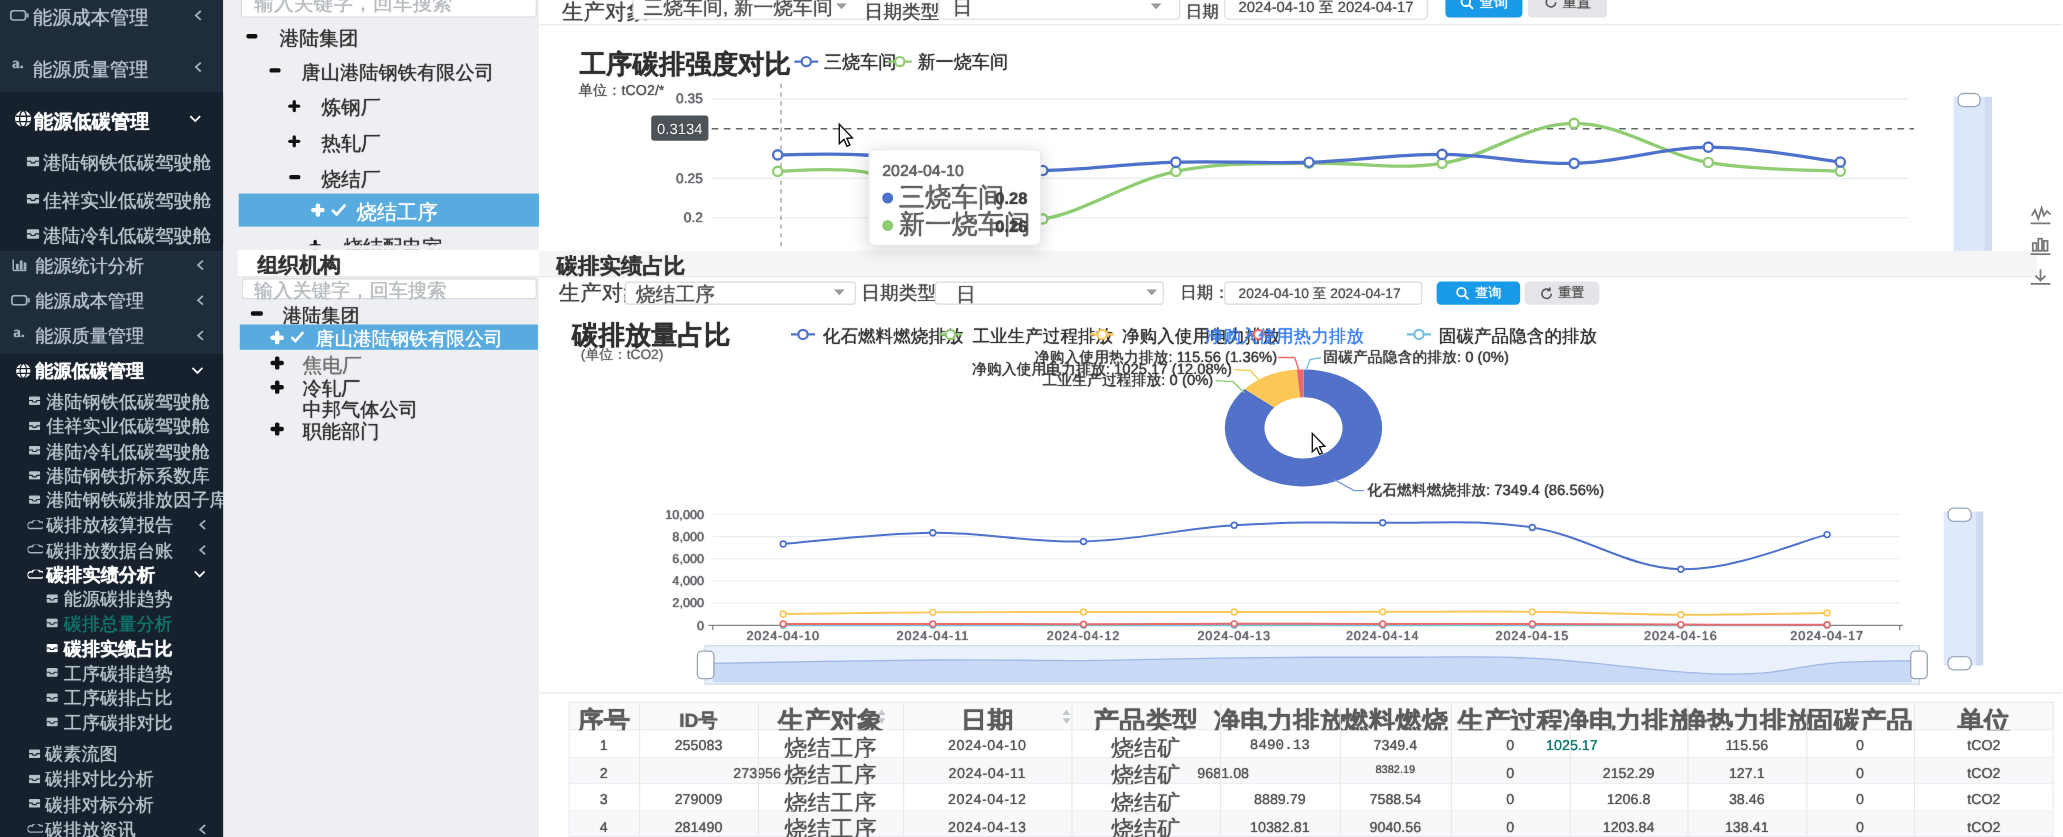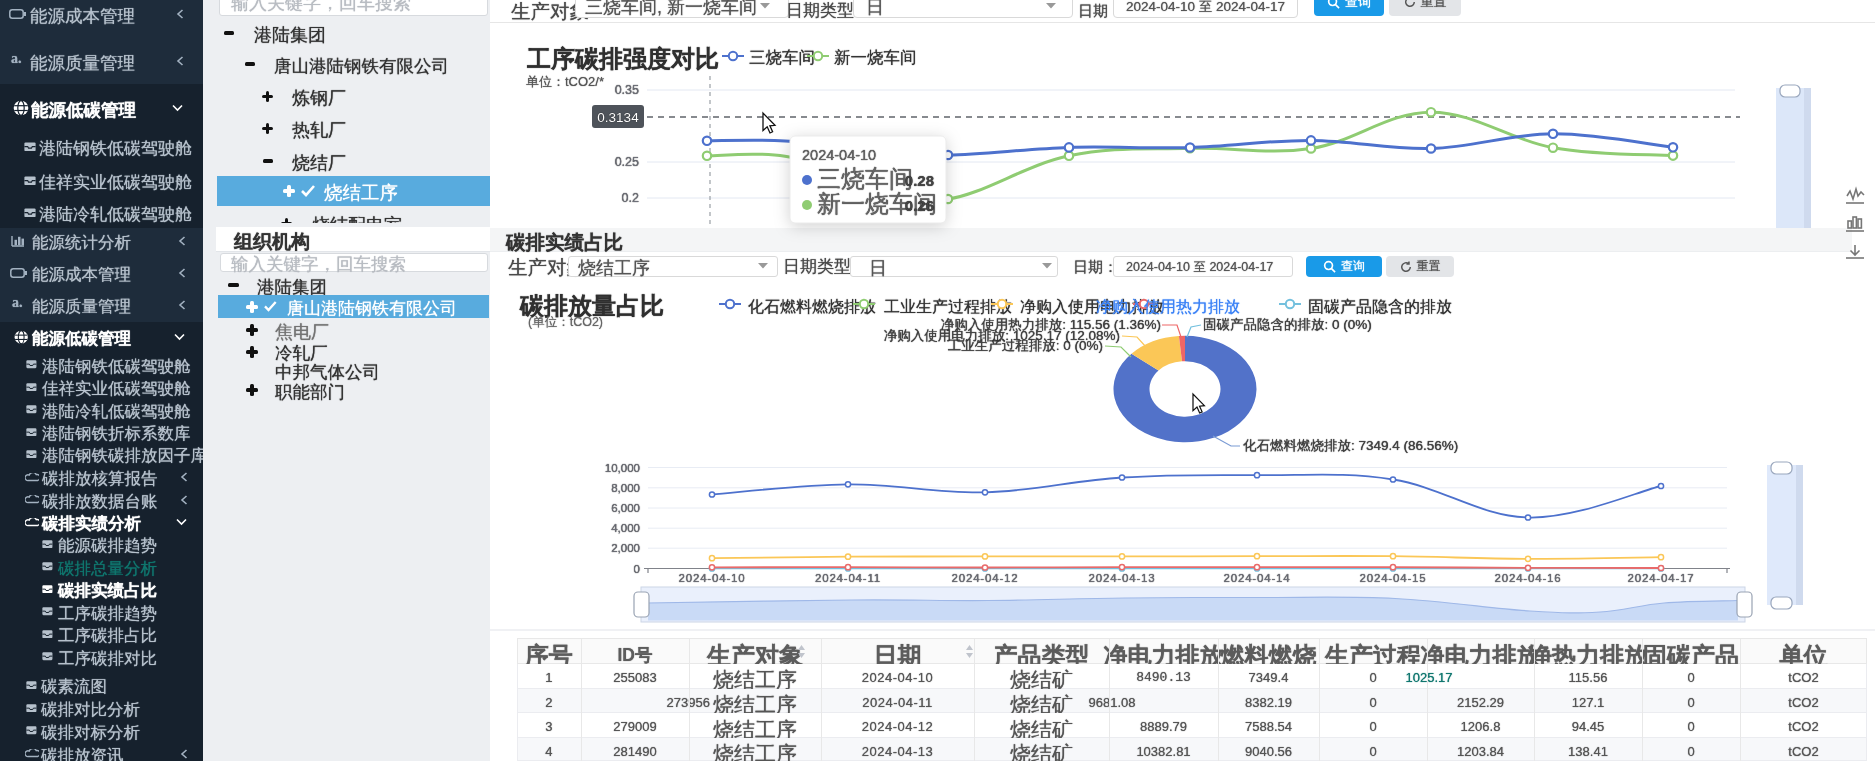--- a/index.html
+++ b/index.html
@@ -343,37 +343,37 @@
     <div style="position:absolute;left:1513.0px;top:670.2px;width:150px;text-align:center;font-size:13px;color:#555;">115.56</div>
     <div style="position:absolute;left:1616.0px;top:670.2px;width:150px;text-align:center;font-size:13px;color:#555;">0</div>
     <div style="position:absolute;left:1728.5px;top:670.2px;width:150px;text-align:center;font-size:13px;color:#555;">tCO2</div>
     <div style="position:absolute;left:516.5px;top:688.6px;width:1350.5px;height:24.6px;background:#f7f8fa;border:1px solid #ebecf0;border-top:none;box-sizing:border-box"></div>
     <div style="position:absolute;left:473.75px;top:694.8px;width:150px;text-align:center;font-size:13px;color:#555;">2</div>
     <div style="position:absolute;left:560.0px;top:694.8px;width:150px;text-align:right;font-size:13px;color:#555;">273956</div>
     <div style="position:absolute;left:680.0px;top:691.0px;width:150px;text-align:center;font-size:21px;color:#555;">烧结工序</div>
     <div style="position:absolute;left:822.5px;top:694.8px;width:150px;text-align:center;font-size:13px;color:#555;letter-spacing:0.5px;">2024-04-11</div>
     <div style="position:absolute;left:966.5px;top:691.0px;width:150px;text-align:center;font-size:21px;color:#555;">烧结矿</div>
     <div style="position:absolute;left:1088.5px;top:694.8px;width:150px;font-size:13px;color:#555;">9681.08</div>
-    <div style="position:absolute;left:1193.5px;top:694.8px;width:150px;text-align:center;font-size:13px;color:#555;">8382.19</div>
+    <div style="position:absolute;left:1193.5px;top:694.8px;width:150px;text-align:center;font-size:10px;color:#555;">8382.19</div>
     <div style="position:absolute;left:1298.0px;top:694.8px;width:150px;text-align:center;font-size:13px;color:#555;">0</div>
     <div style="position:absolute;left:1405.5px;top:694.8px;width:150px;text-align:center;font-size:13px;color:#555;">2152.29</div>
     <div style="position:absolute;left:1513.0px;top:694.8px;width:150px;text-align:center;font-size:13px;color:#555;">127.1</div>
     <div style="position:absolute;left:1616.0px;top:694.8px;width:150px;text-align:center;font-size:13px;color:#555;">0</div>
     <div style="position:absolute;left:1728.5px;top:694.8px;width:150px;text-align:center;font-size:13px;color:#555;">tCO2</div>
     <div style="position:absolute;left:516.5px;top:713.2px;width:1350.5px;height:24.6px;background:#fff;border:1px solid #ebecf0;border-top:none;box-sizing:border-box"></div>
     <div style="position:absolute;left:473.75px;top:719.4px;width:150px;text-align:center;font-size:13px;color:#555;">3</div>
     <div style="position:absolute;left:560.0px;top:719.4px;width:150px;text-align:center;font-size:13px;color:#555;">279009</div>
     <div style="position:absolute;left:680.0px;top:715.6px;width:150px;text-align:center;font-size:21px;color:#555;">烧结工序</div>
     <div style="position:absolute;left:822.5px;top:719.4px;width:150px;text-align:center;font-size:13px;color:#555;letter-spacing:0.5px;">2024-04-12</div>
     <div style="position:absolute;left:966.5px;top:715.6px;width:150px;text-align:center;font-size:21px;color:#555;">烧结矿</div>
     <div style="position:absolute;left:1088.5px;top:719.4px;width:150px;text-align:center;font-size:13px;color:#555;">8889.79</div>
     <div style="position:absolute;left:1193.5px;top:719.4px;width:150px;text-align:center;font-size:13px;color:#555;">7588.54</div>
     <div style="position:absolute;left:1298.0px;top:719.4px;width:150px;text-align:center;font-size:13px;color:#555;">0</div>
     <div style="position:absolute;left:1405.5px;top:719.4px;width:150px;text-align:center;font-size:13px;color:#555;">1206.8</div>
-    <div style="position:absolute;left:1513.0px;top:719.4px;width:150px;text-align:center;font-size:13px;color:#555;">94.45</div>
+    <div style="position:absolute;left:1513.0px;top:719.4px;width:150px;text-align:center;font-size:13px;color:#555;">38.46</div>
     <div style="position:absolute;left:1616.0px;top:719.4px;width:150px;text-align:center;font-size:13px;color:#555;">0</div>
     <div style="position:absolute;left:1728.5px;top:719.4px;width:150px;text-align:center;font-size:13px;color:#555;">tCO2</div>
     <div style="position:absolute;left:516.5px;top:737.8px;width:1350.5px;height:23.2px;background:#f7f8fa;border:1px solid #ebecf0;border-top:none;box-sizing:border-box"></div>
     <div style="position:absolute;left:473.75px;top:744.0px;width:150px;text-align:center;font-size:13px;color:#555;">4</div>
     <div style="position:absolute;left:560.0px;top:744.0px;width:150px;text-align:center;font-size:13px;color:#555;">281490</div>
     <div style="position:absolute;left:680.0px;top:740.2px;width:150px;text-align:center;font-size:21px;color:#555;">烧结工序</div>
     <div style="position:absolute;left:822.5px;top:744.0px;width:150px;text-align:center;font-size:13px;color:#555;letter-spacing:0.5px;">2024-04-13</div>
     <div style="position:absolute;left:966.5px;top:740.2px;width:150px;text-align:center;font-size:21px;color:#555;">烧结矿</div>
     <div style="position:absolute;left:1088.5px;top:744.0px;width:150px;text-align:center;font-size:13px;color:#555;">10382.81</div>
     <div style="position:absolute;left:1193.5px;top:744.0px;width:150px;text-align:center;font-size:13px;color:#555;">9040.56</div>

